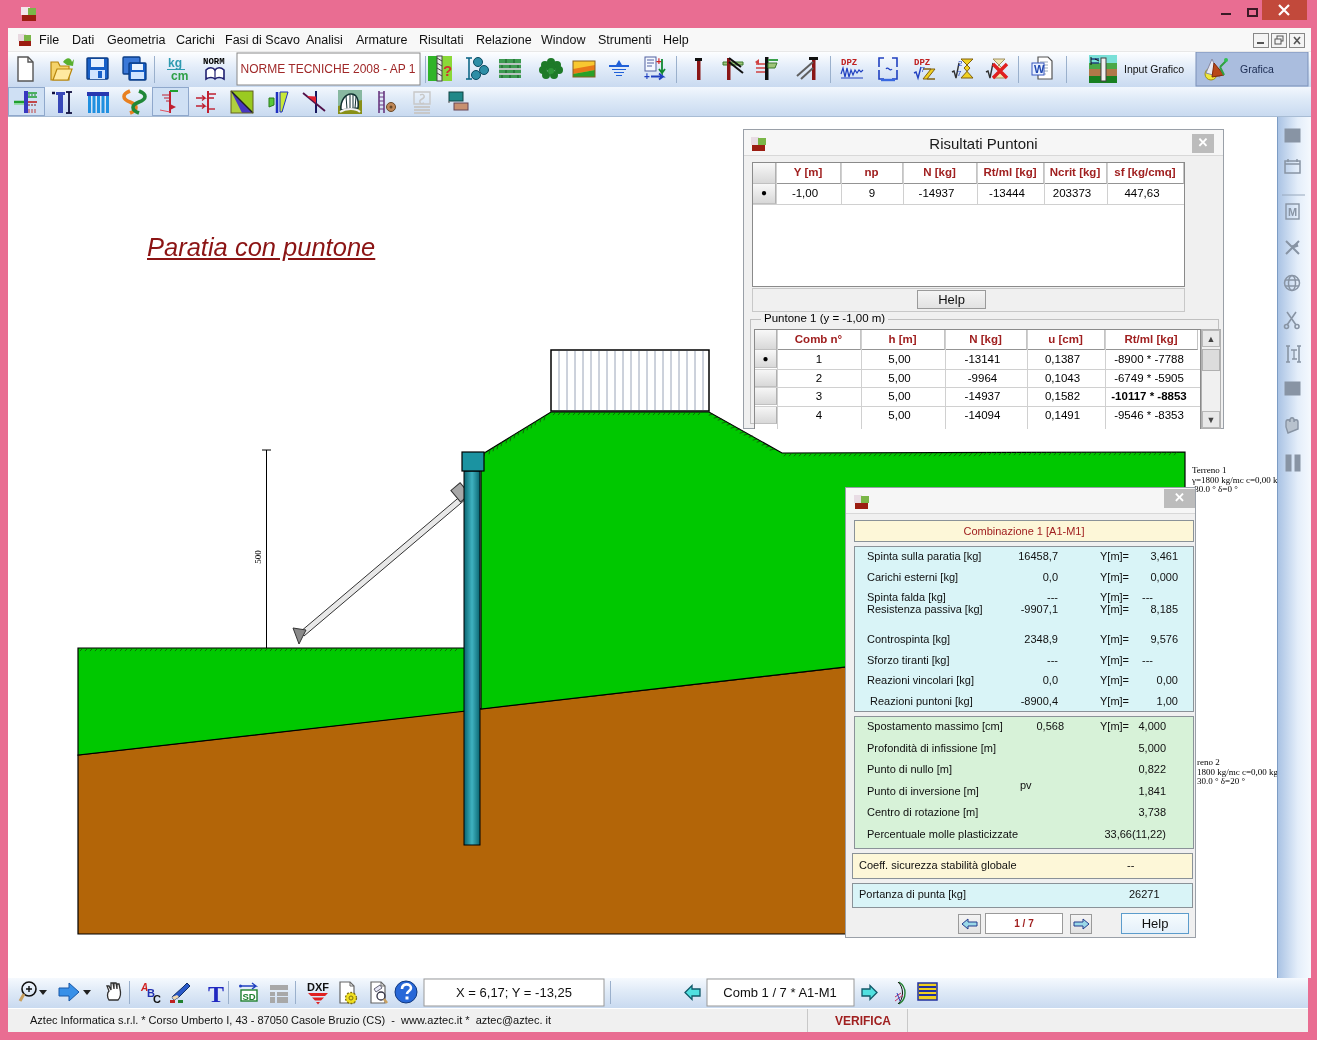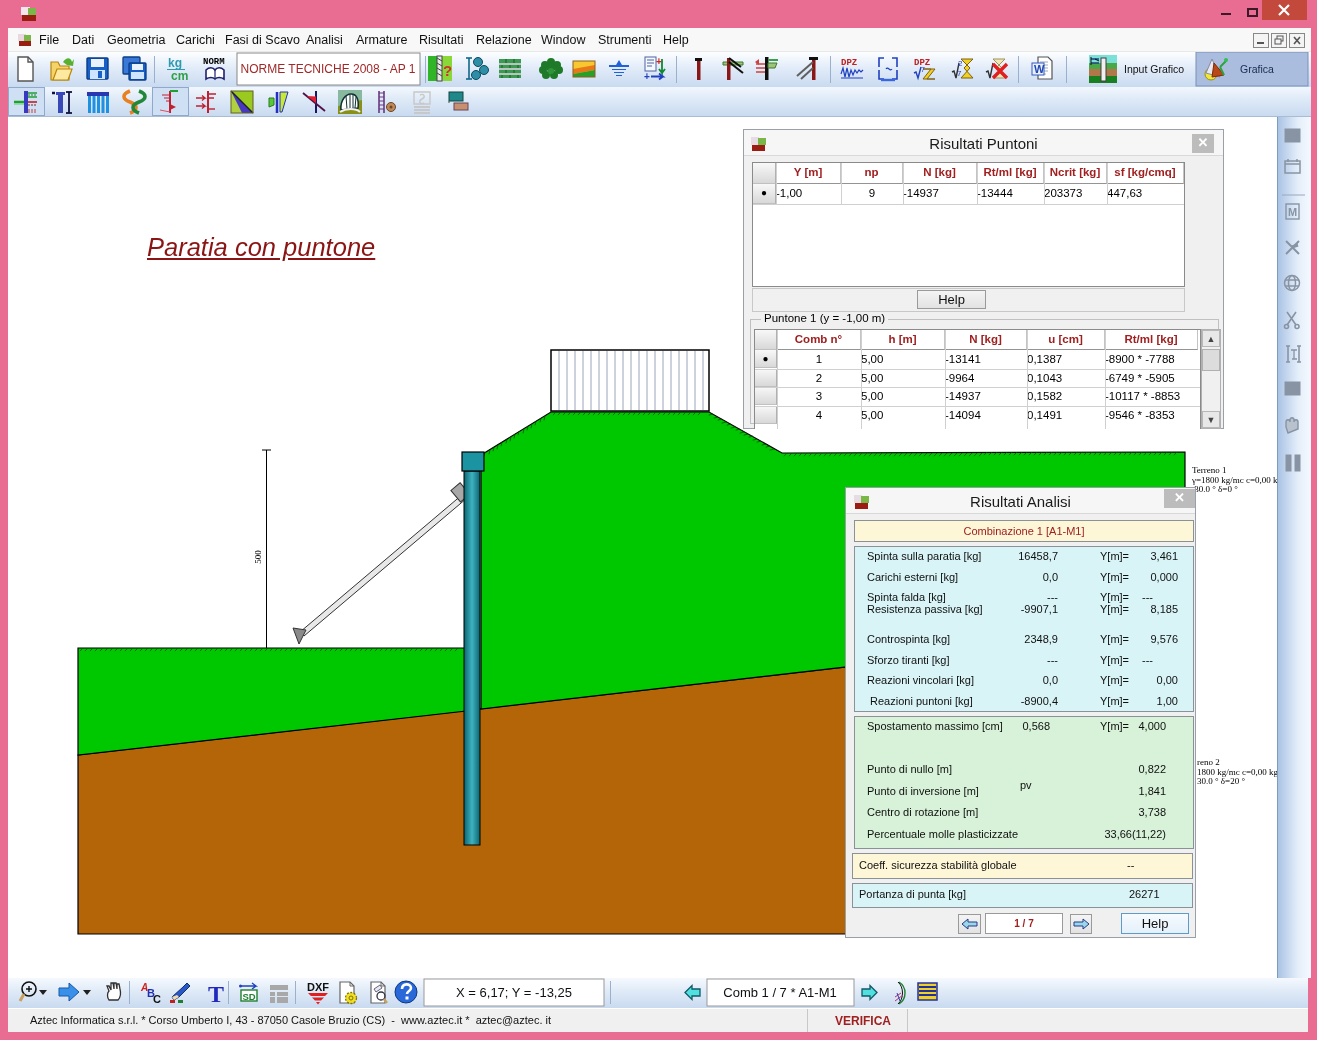--- a/index.html
+++ b/index.html
@@ -36,21 +36,21 @@
 #frame-b { left:0; top:1032px; width:1317px; height:8px; background:#e96d92; }
 
 
 .dlg { position:absolute; background:#f0f0f0; border:1px solid #9aa0a8; }
 .dtitle { position:absolute; left:0; top:0; right:0; height:26px; background:#f6f6f6; border-bottom:1px solid #d8d8d8; }
 .dtext { position:absolute; width:100%; text-align:center; top:5px; font-size:15px; color:#1a1a1a; }
 .dclose { position:absolute; width:22px; height:19px; background:#bcbcbc; color:#fff; text-align:center; font-size:13px; line-height:18px; font-weight:bold;}
 .btn { position:absolute; background:linear-gradient(#f4f4f4,#e2e2e2); border:1px solid #9a9a9a; font-size:13px; text-align:center; color:#111; }
 .t1r { left:0; width:100%; font-size:11.5px; }
 .t1r .c { text-align:center; top:0; line-height:19px; height:100%; }
-.t1r .r { text-align:left; top:0; line-height:19px; height:100%; }
+.t1r .r { text-align:center; top:0; line-height:19px; height:100%; }
 .sel { background:linear-gradient(#f8f8f8,#d8d8d8); border-right:1px solid #b0b0b0; border-bottom:1px solid #c0c0c0; top:0; }
 .selc { text-align:center; font-size:10px; line-height:18px; color:#000; }
 .t1r.h span.c { border-right:1px solid #c4c4c4; border-bottom:1px solid #949494; }
 .vl { position:absolute; width:1px; background:#d0d0d0; top:0; }
 .hl { position:absolute; height:1px; background:#d0d0d0; left:0; width:100%; }
 .sec { border:1px solid #8a9298; font-size:11px; color:#101010; }
 .arow { position:absolute; left:0; width:100%; height:20px; }
 .arow .al { position:absolute; left:12px; top:0; }
 .arow .av { position:absolute; left:110px; width:93px; top:0; text-align:right; }
 .arow .ay { position:absolute; left:245px; top:0; }
@@ -609,21 +609,21 @@
       <span class="abs r" style="left:190px;width:75px;">-9964</span>
       <span class="abs r" style="left:272px;width:71px;">0,1043</span>
       <span class="abs r" style="left:350px;width:88px;">-6749 * -5905</span>
     </div>
     <div class="abs t1r" style="top:57px;height:18.5px;">
       <span class="abs sel" style="left:0;width:22px;height:18px;"></span>
       <span class="abs c" style="left:22px;width:84px;">3</span>
       <span class="abs r" style="left:106px;width:77px;">5,00</span>
       <span class="abs r" style="left:190px;width:75px;">-14937</span>
       <span class="abs r" style="left:272px;width:71px;">0,1582</span>
-      <span class="abs r" style="left:350px;width:88px;">-10117 * -8853</span>
+      <span class="abs r" style="left:350px;width:88px;font-weight:bold;">-10117 * -8853</span>
     </div>
     <div class="abs t1r" style="top:75.5px;height:18.5px;">
       <span class="abs sel" style="left:0;width:22px;height:18px;"></span>
       <span class="abs c" style="left:22px;width:84px;">4</span>
       <span class="abs r" style="left:106px;width:77px;">5,00</span>
       <span class="abs r" style="left:190px;width:75px;">-14094</span>
       <span class="abs r" style="left:272px;width:71px;">0,1491</span>
       <span class="abs r" style="left:350px;width:88px;">-9546 * -8353</span>
     </div>
     <div class="vl" style="left:22px;height:100px;"></div>
@@ -643,21 +643,20 @@
   </div>
 </div>
 
 <div class="dlg" id="dlg2" style="left:845px;top:487px;width:351px;height:451px;">
   <div class="dtitle">
     <svg class="abs" style="left:7px;top:5px;" width="17" height="17">
         <rect x="1" y="2" width="8" height="8" fill="#e8dce4"></rect>
         <rect x="8" y="3" width="8" height="7" fill="#7ab648"></rect>
         <rect x="2" y="10" width="13" height="6" fill="#9b1d12"></rect>
       </svg>
-    <div class="dtext">Risultati Analisi</div>
     <div class="dclose" style="left:318px;top:1px;width:31px;height:19px;">✕</div>
   </div>
   <div class="abs sec" style="left:8px;top:32px;width:340px;height:22px;background:#fdf7d8;text-align:center;color:#a02020;line-height:21px;">Combinazione 1 [A1-M1]</div>
 
   <div class="abs sec" style="left:8px;top:58px;width:340px;height:166px;background:#d9f4f7;">
     <div class="arow" style="top:3px;">
         <span class="al">Spinta sulla paratia [kg]</span>
         <span class="av">16458,7</span>
         <span class="ay">Y[m]=</span>
         <span class="av2">3,461</span>
@@ -702,23 +701,27 @@
         <span class="al">&nbsp;Reazioni puntoni [kg]</span>
         <span class="av">-8900,4</span>
         <span class="ay">Y[m]=</span>
         <span class="av2">1,00</span>
       </div>
   </div>
 
   <div class="abs sec" style="left:8px;top:228px;width:340px;height:133px;background:#d7f2d8;">
     <div class="arow" style="top:3px;">
         <span class="al">Spostamento massimo [cm]</span>
-        <span class="av" style="width:90px;left:105px;">0,568</span>
+        <span class="av" style="width:104px;left:105px;">0,568</span>
         <span class="ay">Y[m]=</span>
         <span class="gv">4,000</span>
+      </div>
+    <div class="arow" style="top:24.6px;">
+        <span class="al">Profondità di infissione [m]</span>
+        <span class="gv">5,000</span>
       </div>
     <div class="arow" style="top:46.2px;">
         <span class="al">Punto di nullo [m]</span>
         <span class="gv">0,822</span>
       </div>
     <div class="arow" style="top:67.8px;">
         <span class="al">Punto di inversione [m]</span>
         <span class="abs" style="left:165px;top:-6px;">pv</span>
         <span class="gv">1,841</span>
       </div>

